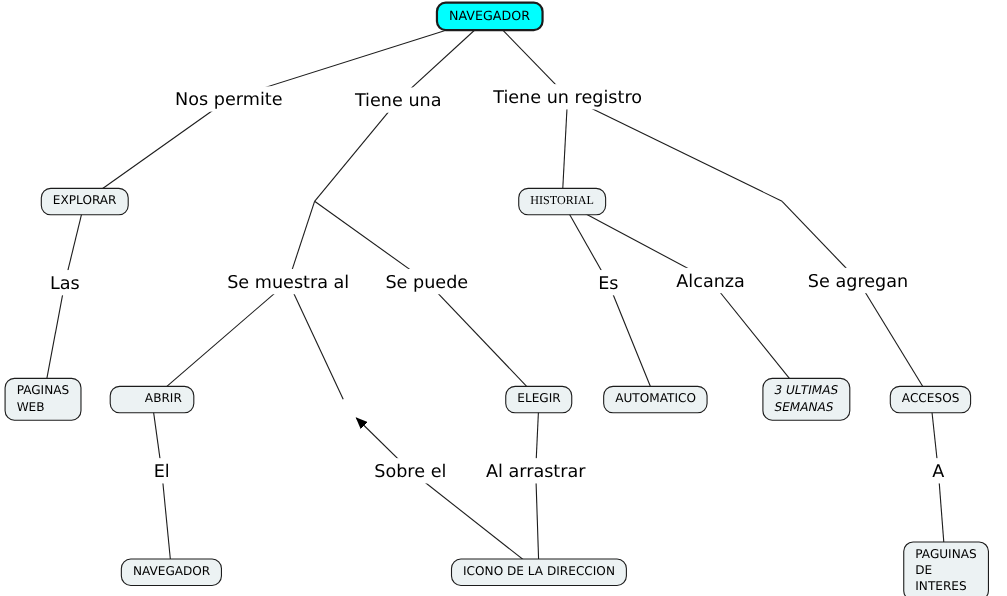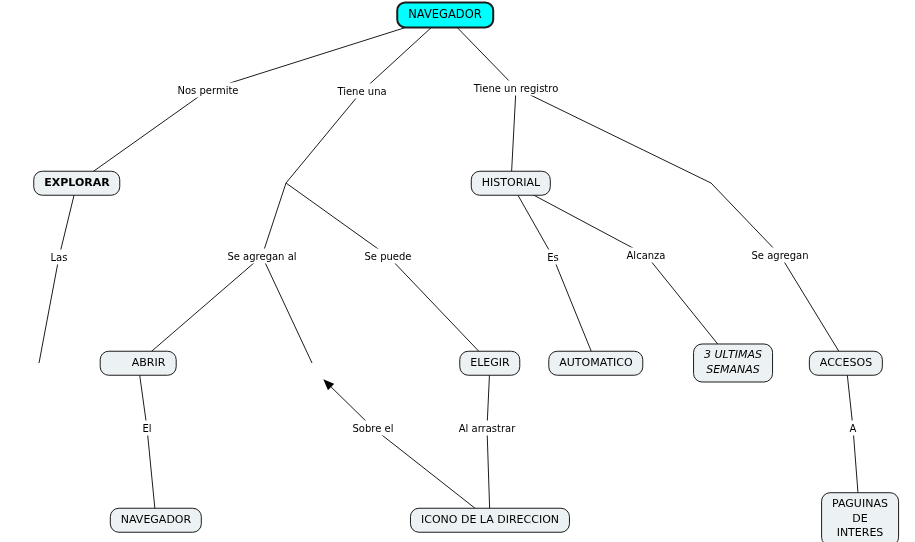--- a/index.html
+++ b/index.html
@@ -34,35 +34,35 @@
   .concept {
     position: absolute;
     transform: translate(-50%, -50%);
     background: var(--node-fill, #ecf2f3);
     border: 1px solid var(--node-border, #1c1c1c);
     border-radius: 9px;
     padding: 4px 10px;
     font-size: 11px;
     line-height: 1.32;
     color: var(--font-color, #000);
-    text-align: center;
+    text-align: left;
     white-space: pre-line;
     box-sizing: border-box;
   }
   .concept.root {
     background: var(--root-fill, #00ffff);
     border-width: 2px;
     font-size: 11.5px;
   }
   .link-label {
     position: absolute;
     transform: translate(-50%, -50%);
     background: var(--bg, #ffffff);
     padding: 2px 5px;
-    font-size: 10px;
+    font-size: 16px;
     color: var(--font-color, #000);
     white-space: nowrap;
     text-align: center;
   }
 </style>
 </head>
 <body>
 
 <div class="canvas">
   <svg class="edges" viewBox="0 0 915 542">
@@ -95,37 +95,39 @@
       <line x1="147" y1="428" x2="156" y2="520"></line>
       <line x1="490" y1="363" x2="487" y2="428"></line>
       <line x1="487" y1="428" x2="490" y2="520"></line>
       <line x1="846" y1="363" x2="853" y2="428"></line>
       <line x1="853" y1="428" x2="860" y2="519"></line>
       <line x1="490" y1="520" x2="373" y2="428"></line>
       <line x1="373" y1="428" x2="324" y2="380" marker-end="url(#arrowhead)"></line>
     </svg>
   <div class="nodes">
       <div class="concept root" style="left: 445px; top: 15px;">NAVEGADOR</div>
-      <div class="concept" style="left: 77px; top: 183px; font-weight: bold;">EXPLORAR</div>
-      <div class="concept" style="left: 511px; top: 183px;">HISTORIAL</div>
+      <div class="concept" style="left: 77px; top: 183px;">EXPLORAR</div>
+      <div class="concept" style="left: 511px; top: 183px; font-family: Liberation Serif, serif;">HISTORIAL</div>
+      <div class="concept" style="left: 39px; top: 363px;">PAGINAS
+WEB</div>
       <div class="concept" style="left: 138px; top: 363px; padding-left: 31px;">ABRIR</div>
       <div class="concept" style="left: 490px; top: 363px;">ELEGIR</div>
       <div class="concept" style="left: 596px; top: 363px;">AUTOMATICO</div>
       <div class="concept" style="left: 733px; top: 363px; font-style: italic;">3 ULTIMAS
 SEMANAS</div>
       <div class="concept" style="left: 846px; top: 363px;">ACCESOS</div>
       <div class="concept" style="left: 156px; top: 520px;">NAVEGADOR</div>
       <div class="concept" style="left: 490px; top: 520px;">ICONO DE LA DIRECCION</div>
       <div class="concept" style="left: 860px; top: 519px;">PAGUINAS DE
 INTERES</div>
       <div class="link-label" style="left: 208px; top: 90px;">Nos permite</div>
       <div class="link-label" style="left: 362px; top: 91px;">Tiene una</div>
       <div class="link-label" style="left: 516px; top: 88px;">Tiene un registro</div>
       <div class="link-label" style="left: 59px; top: 257px;">Las</div>
-      <div class="link-label" style="left: 262px; top: 256px;">Se agregan al</div>
+      <div class="link-label" style="left: 262px; top: 256px;">Se muestra al</div>
       <div class="link-label" style="left: 388px; top: 256px;">Se puede</div>
       <div class="link-label" style="left: 553px; top: 257px;">Es</div>
       <div class="link-label" style="left: 646px; top: 255px;">Alcanza</div>
       <div class="link-label" style="left: 780px; top: 255px;">Se agregan</div>
       <div class="link-label" style="left: 147px; top: 428px;">El</div>
       <div class="link-label" style="left: 373px; top: 428px;">Sobre el</div>
       <div class="link-label" style="left: 487px; top: 428px;">Al arrastrar</div>
       <div class="link-label" style="left: 853px; top: 428px;">A</div>
     </div>
 </div>

